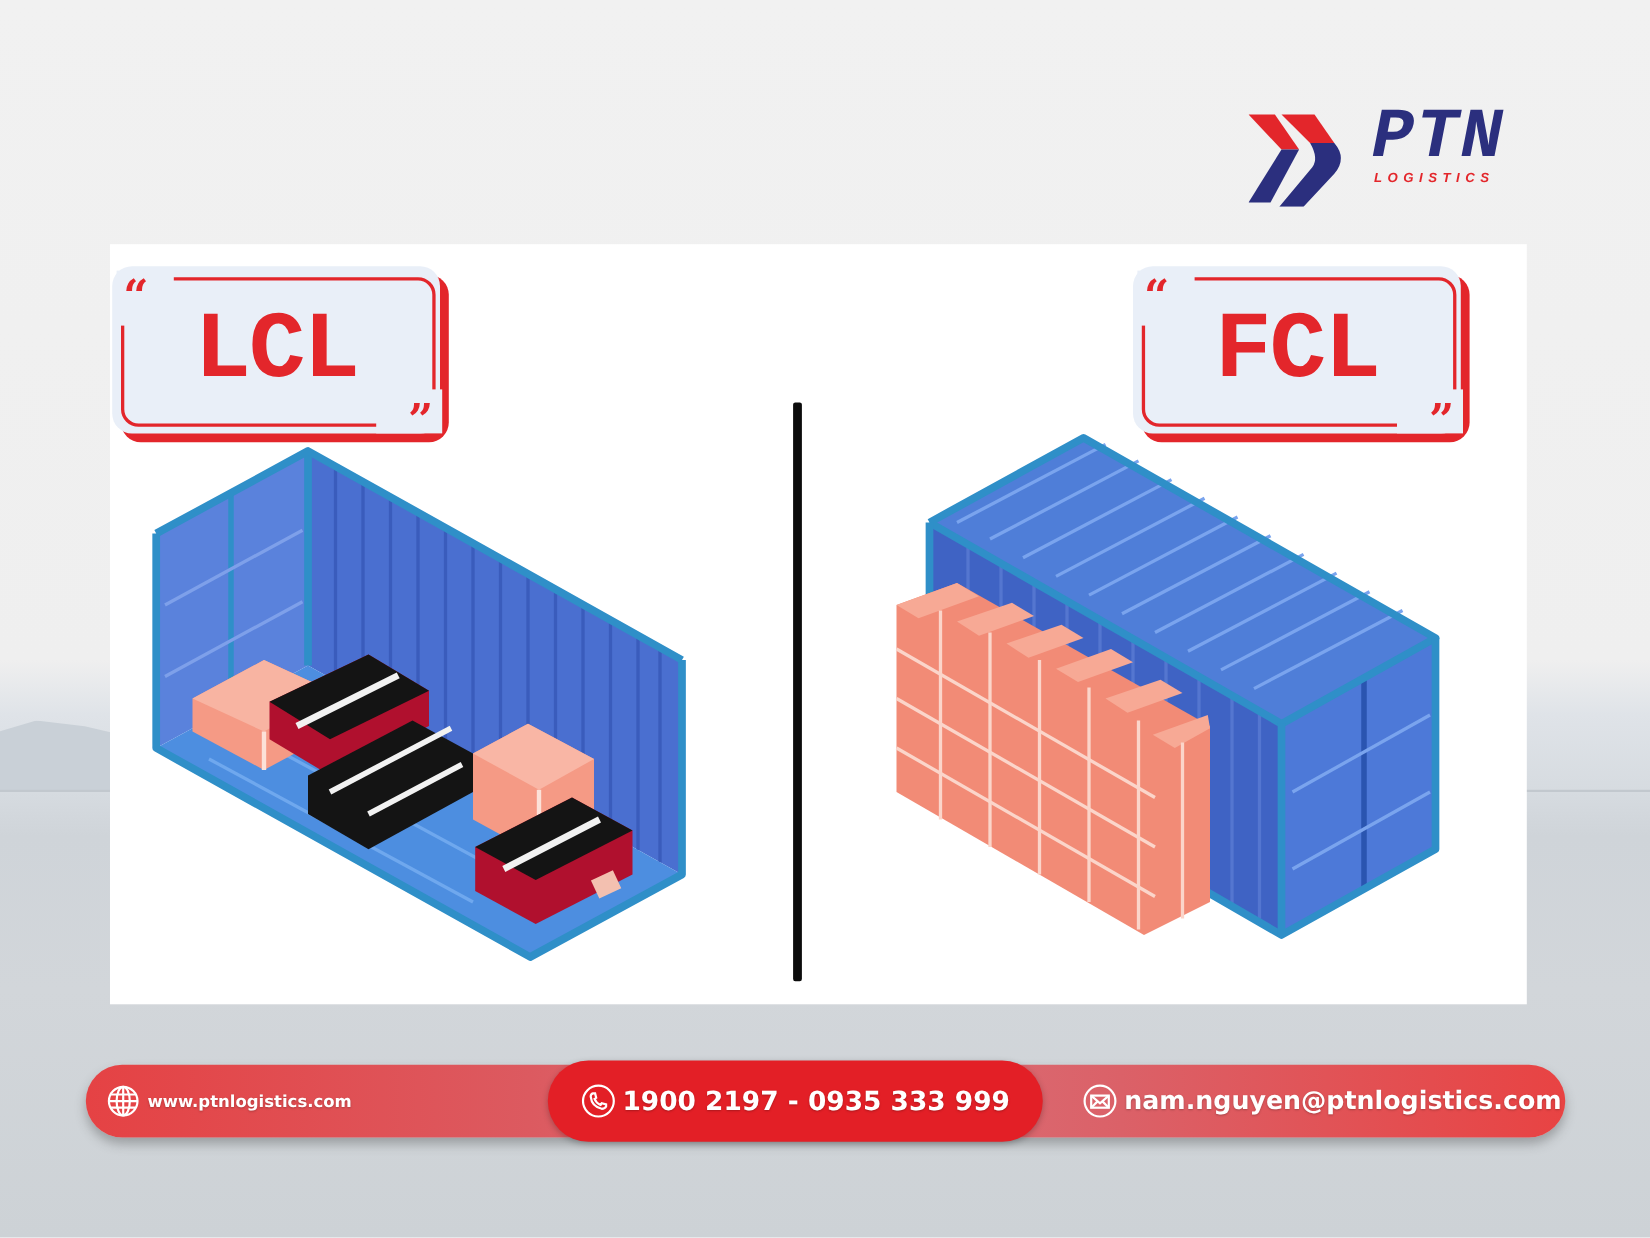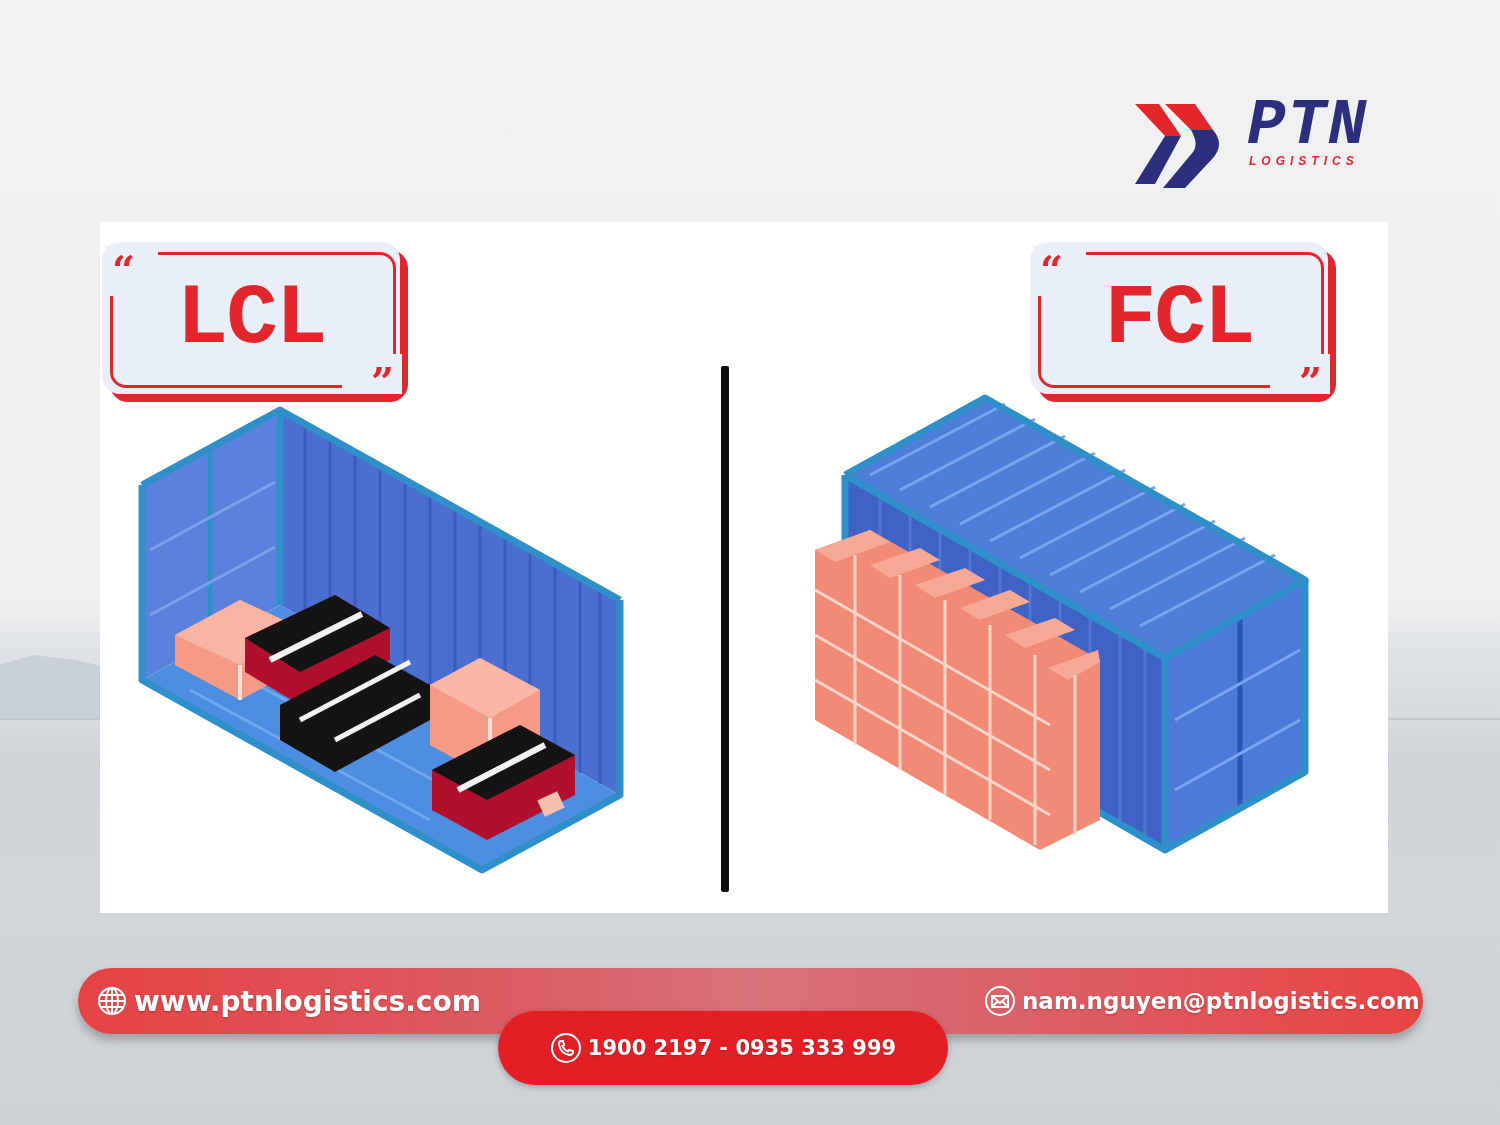--- a/index.html
+++ b/index.html
@@ -77,26 +77,26 @@
     position: absolute; left: 78px; top: 968px; width: 1345px; height: 66px;
     border-radius: 33px;
     background: linear-gradient(to right, #e54244 0%, #dc5a60 30%, #d9727a 50%, #db6168 70%, #e84343 100%);
     box-shadow: 0 6px 10px rgba(60,60,60,0.35);
   }
   .contact-item {
     position: absolute; top: 0; height: 66px; display: flex; align-items: center;
     color: #ffffff; font-family: "DejaVu Sans", sans-serif; font-weight: bold;
     text-shadow: 0 1px 2px rgba(0,0,0,0.25);
   }
-  .contact-web { left: 18px; font-size: 28px; }
+  .contact-web { left: 18px; font-size: 15px; }
   .contact-mail { left: 906px; font-size: 23px; }
   .contact-phone {
     left: 420px; width: 450px; top: -4px; height: 74px;
     background: #e31f26; border-radius: 37px; justify-content: center;
-    font-size: 21px; box-shadow: 0 2px 6px rgba(0,0,0,0.25); margin-top: 47px;
+    font-size: 24px; box-shadow: 0 2px 6px rgba(0,0,0,0.25);
   }
   .c-icon { width: 32px; height: 32px; margin-right: 6px; flex: none; }
 </style>
 </head>
 <body>
 
 <div class="mountain"></div>
 <div class="horizon"></div>
 
 <div class="logo">

